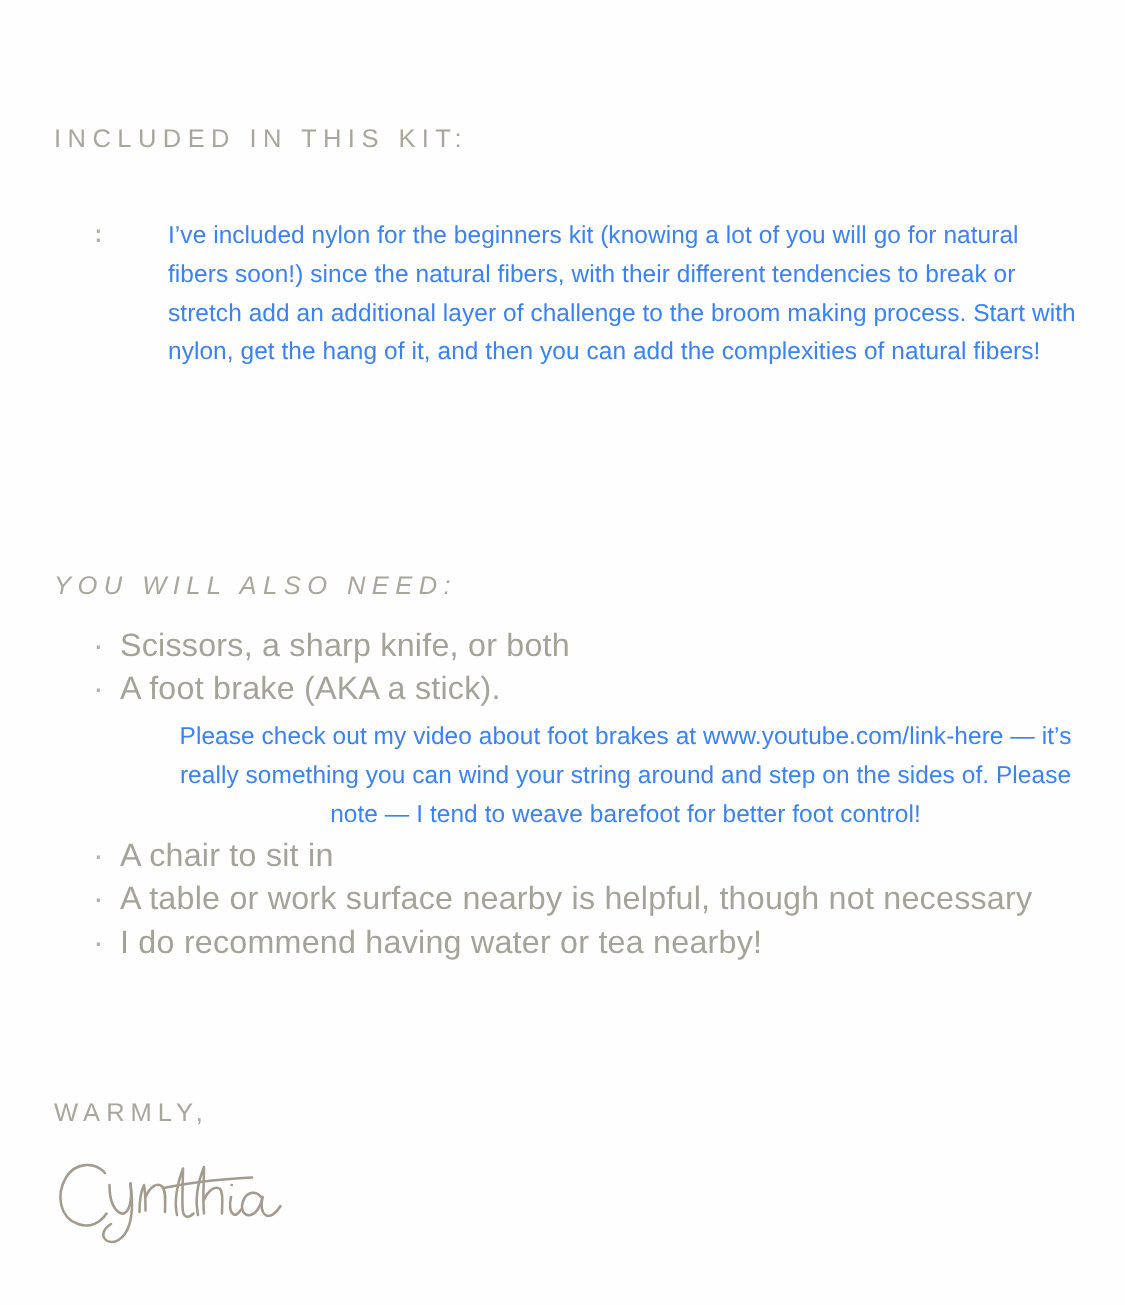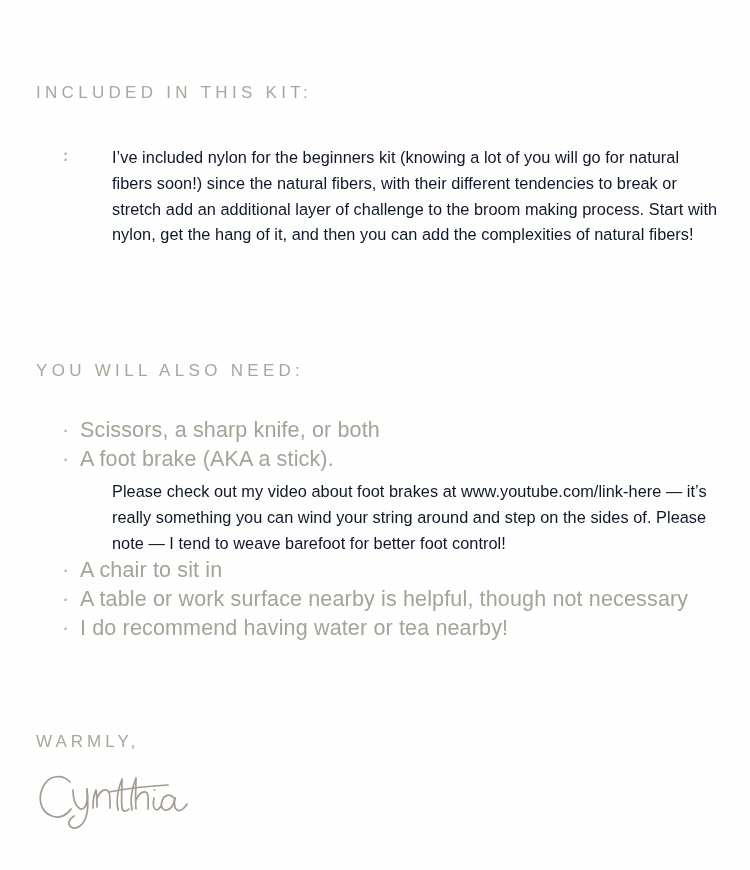--- a/index.html
+++ b/index.html
@@ -27,21 +27,21 @@
   .section-heading {
     position: absolute;
     left: 36px;
     color: #a9a69c;
     font-size: 17px;
     letter-spacing: 4.3px;
     font-weight: 400;
     white-space: nowrap;
   }
   #heading-kit   { top: 83px; }
-  #heading-need  { top: 361px; }
+  #heading-need  { top: 381px; font-style: italic; }
   #heading-warmly{ top: 732px; font-size: 17px; letter-spacing: 4.0px; }
 
   
   .bullet-list {
     position: absolute;
     left: 62px;
     right: 28px;
     margin: 0;
     padding: 0;
     list-style: none;
@@ -65,30 +65,30 @@
     color: #b3b0a6;
     font-size: 21.5px;
     line-height: 29px;
   }
   .bullet-text { display: inline; }
 
   
   .sub-note {
     margin: 4px 0 0 0;
     padding: 0 0 0 32px;
-    color: #0f172a;
+    color: #3b82f6;
     font-size: 16.3px;
     line-height: 25.8px;
     font-weight: 300;
     letter-spacing: 0.05px;
     text-align: left;
     max-width: 622px;
   }
   #note-nylon    { margin-top: 6px; }
-  #note-footbrake{ margin-top: 5px; max-width: 634px; }
+  #note-footbrake{ margin-top: 5px; max-width: 634px; text-align: center; }
 
   
   #closing-line {
     position: absolute;
     left: 36px;
     top: 673px;
     color: #a5a298;
     font-size: 21.5px;
     line-height: 29px;
     font-weight: 300;

